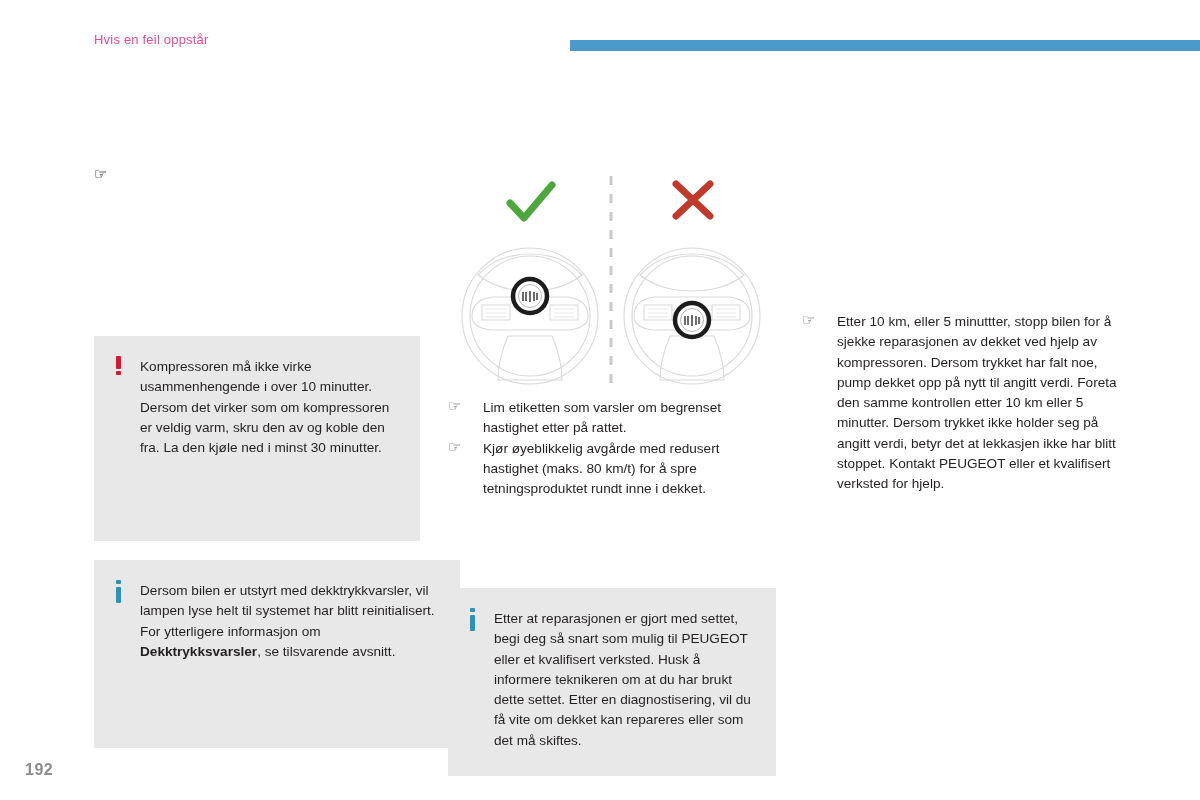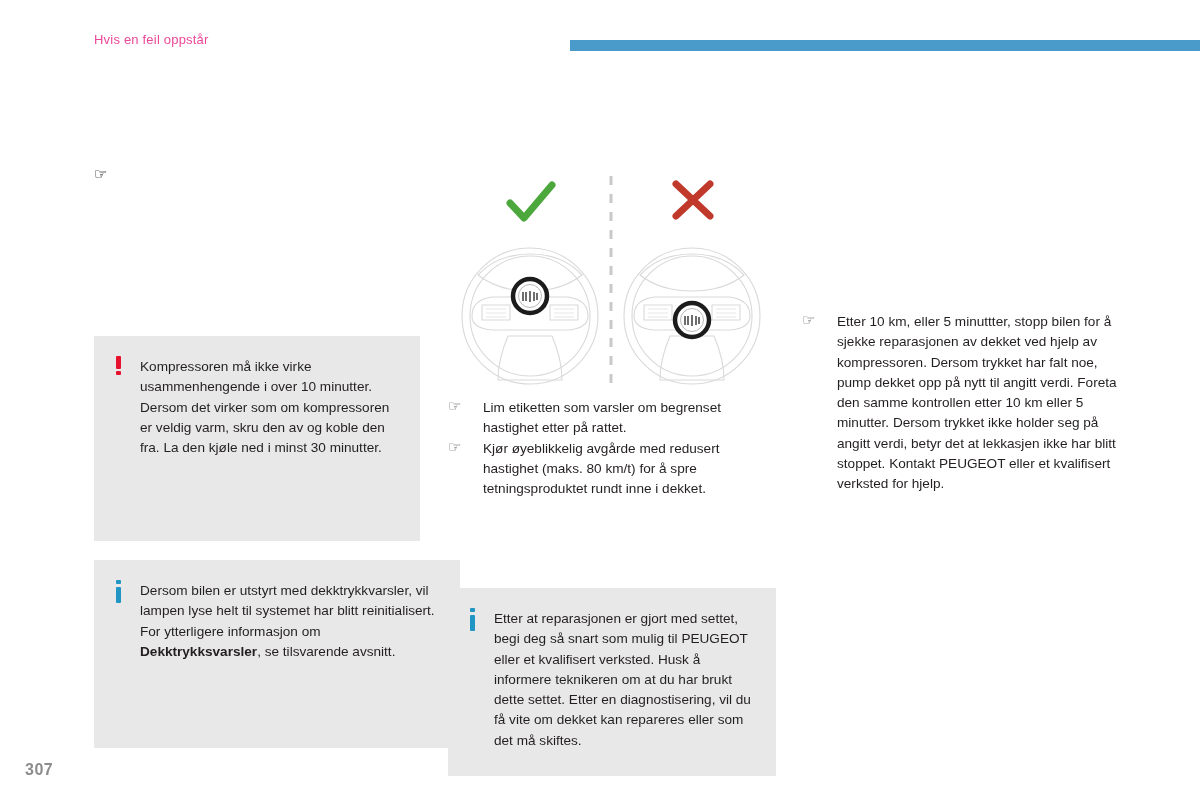--- a/index.html
+++ b/index.html
@@ -276,13 +276,13 @@
 
 <div class="col" style="left:802px; top:312px; width:328px;">
   <ul class="bullet-list">
     <li class="bullet-item">
       <span class="hand-icon">☞</span>
       <span>Etter 10 km, eller 5 minuttter, stopp bilen for å sjekke reparasjonen av dekket ved hjelp av kompressoren. Dersom trykket har falt noe, pump dekket opp på nytt til angitt verdi. Foreta den samme kontrollen etter 10 km eller 5 minutter. Dersom trykket ikke holder seg på angitt verdi, betyr det at lekkasjen ikke har blitt stoppet. Kontakt PEUGEOT eller et kvalifisert verksted for hjelp.</span>
     </li>
   </ul>
 </div>
 
-<div id="page-number">307</div>
+<div id="page-number">192</div>
 
 </body></html>

